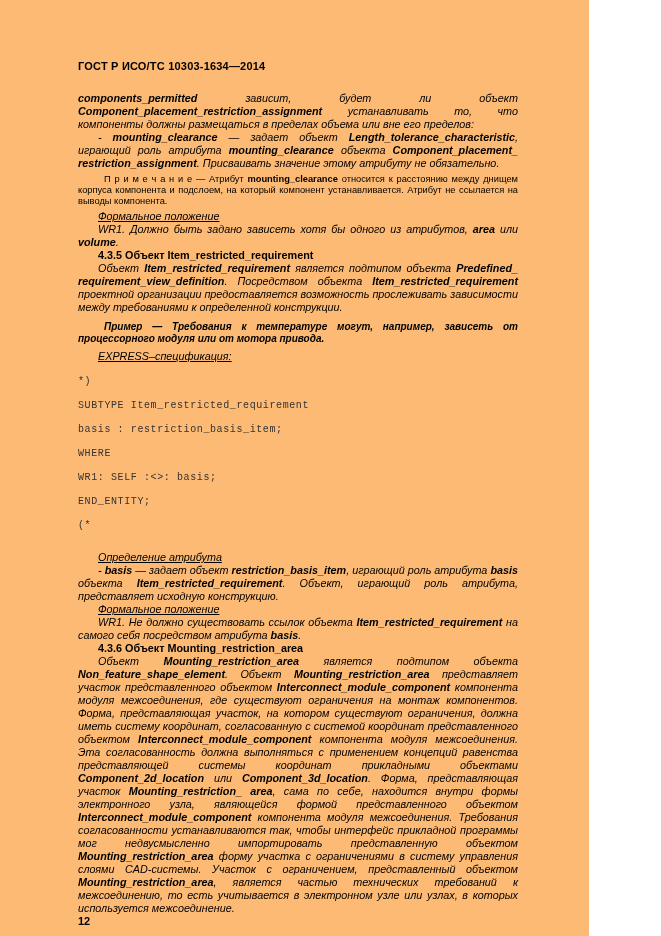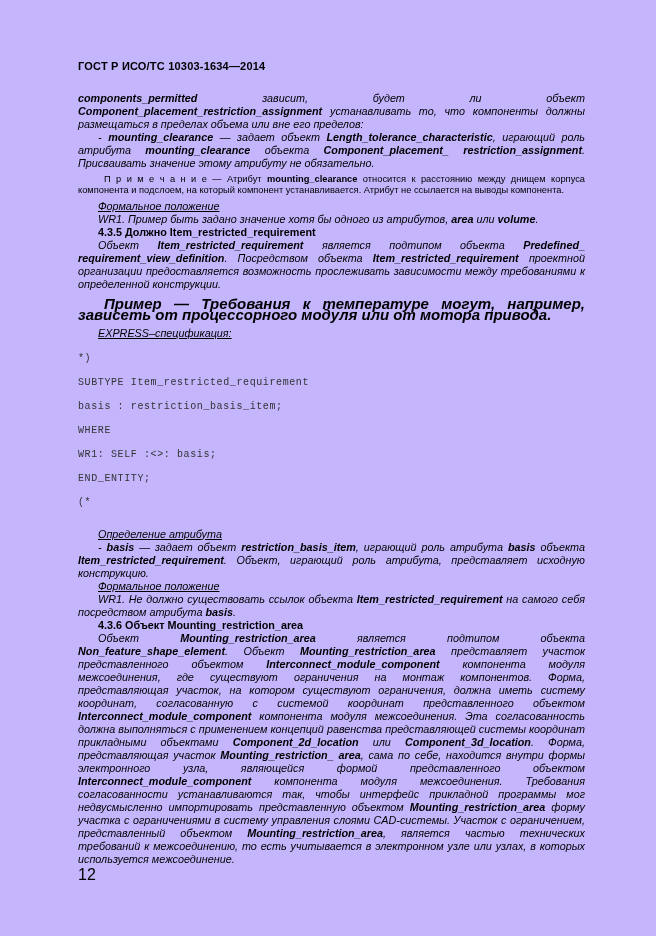--- a/index.html
+++ b/index.html
@@ -1,56 +1,56 @@
 <!DOCTYPE html>
 <html lang="ru"><head>
 <meta charset="utf-8">
 <style>
   html, body { margin: 0; padding: 0; background: #ffffff; }
   .page {
-    width: 656px;
+    width: 589px;
     height: 936px;
-    background: #c4b5fd;
+    background: #fdba74;
     box-sizing: border-box;
     padding: 60px 71px 0 78px;
     font-family: "Liberation Sans", "DejaVu Sans", sans-serif;
     color: #000;
     overflow: hidden;
     position: relative;
   }
   .header { font-size: 11px; font-weight: bold; letter-spacing: 0.2px; margin-bottom: 20px; }
   .p { font-size: 10.8px; line-height: 13px; text-align: justify; font-style: italic; }
   .indent { text-indent: 20px; }
   .u { text-decoration: underline; }
   .b { font-weight: bold; }
   .h { font-size: 10.8px; line-height: 13px; font-weight: bold; text-indent: 20px; }
   .note { font-size: 9.3px; line-height: 10.8px; text-align: justify; text-indent: 26px; margin: 4px 0; }
-  .example { font-size: 15px; line-height: 11.5px; font-weight: bold; font-style: italic; text-align: justify; text-indent: 26px; margin: 7px 0 6px; }
+  .example { font-size: 10px; line-height: 11.5px; font-weight: bold; font-style: italic; text-align: justify; text-indent: 26px; margin: 7px 0 6px; }
   .code { margin: 2px 0 20px; }
   .code-line { font-family: "Liberation Mono", "DejaVu Sans Mono", monospace; font-size: 10px; line-height: 11px; margin-top: 13px; color: #333; letter-spacing: 0.6px; }
-  .pagenum { font-size: 16px; font-weight: normal; margin-top: 0; }
+  .pagenum { font-size: 11px; font-weight: bold; margin-top: 0; }
 </style>
 </head>
 <body>
 
 <div class="page">
 
   <div class="header">ГОСТ Р ИСО/ТС 10303-1634—2014</div>
 
   <div class="p"><span class="b">components_permitted</span><span> зависит, будет ли объект </span><span class="b">Component_placement_restriction_assignment</span><span> устанавливать то, что компоненты должны размещаться в пределах объема или вне его пределов:</span></div>
 
   <div class="p indent"><span>- </span><span class="b">mounting_clearance</span><span> — задает объект </span><span class="b">Length_tolerance_characteristic</span><span>, играющий роль атрибута </span><span class="b">mounting_clearance</span><span> объекта </span><span class="b">Component_placement_ restriction_assignment</span><span>. Присваивать значение этому атрибуту не обязательно.</span></div>
 
   <div class="note"><span>П р и м е ч а н и е — Атрибут </span><span class="b">mounting_clearance</span><span> относится к расстоянию между днищем корпуса компонента и подслоем, на который компонент устанавливается. Атрибут не ссылается на выводы компонента.</span></div>
 
   <div class="p indent u">Формальное положение</div>
 
-  <div class="p indent"><span>WR1. Пример быть задано значение хотя бы одного из атрибутов, </span><span class="b">area</span><span> или </span><span class="b">volume</span><span>.</span></div>
+  <div class="p indent"><span>WR1. Должно быть задано зависеть хотя бы одного из атрибутов, </span><span class="b">area</span><span> или </span><span class="b">volume</span><span>.</span></div>
 
-  <div class="h">4.3.5 Должно Item_restricted_requirement</div>
+  <div class="h">4.3.5 Объект Item_restricted_requirement</div>
 
   <div class="p indent"><span>Объект </span><span class="b">Item_restricted_requirement</span><span> является подтипом объекта </span><span class="b">Predefined_ requirement_view_definition</span><span>. Посредством объекта </span><span class="b">Item_restricted_requirement</span><span> проектной организации предоставляется возможность прослеживать зависимости между требованиями к определенной конструкции.</span></div>
 
   <div class="example">Пример — Требования к температуре могут, например, зависеть от процессорного модуля или от мотора привода.</div>
 
   <div class="p indent u">EXPRESS–спецификация:</div>
 
   <div class="code">
     <div class="code-line">*)</div>
     <div class="code-line">SUBTYPE Item_restricted_requirement</div>

